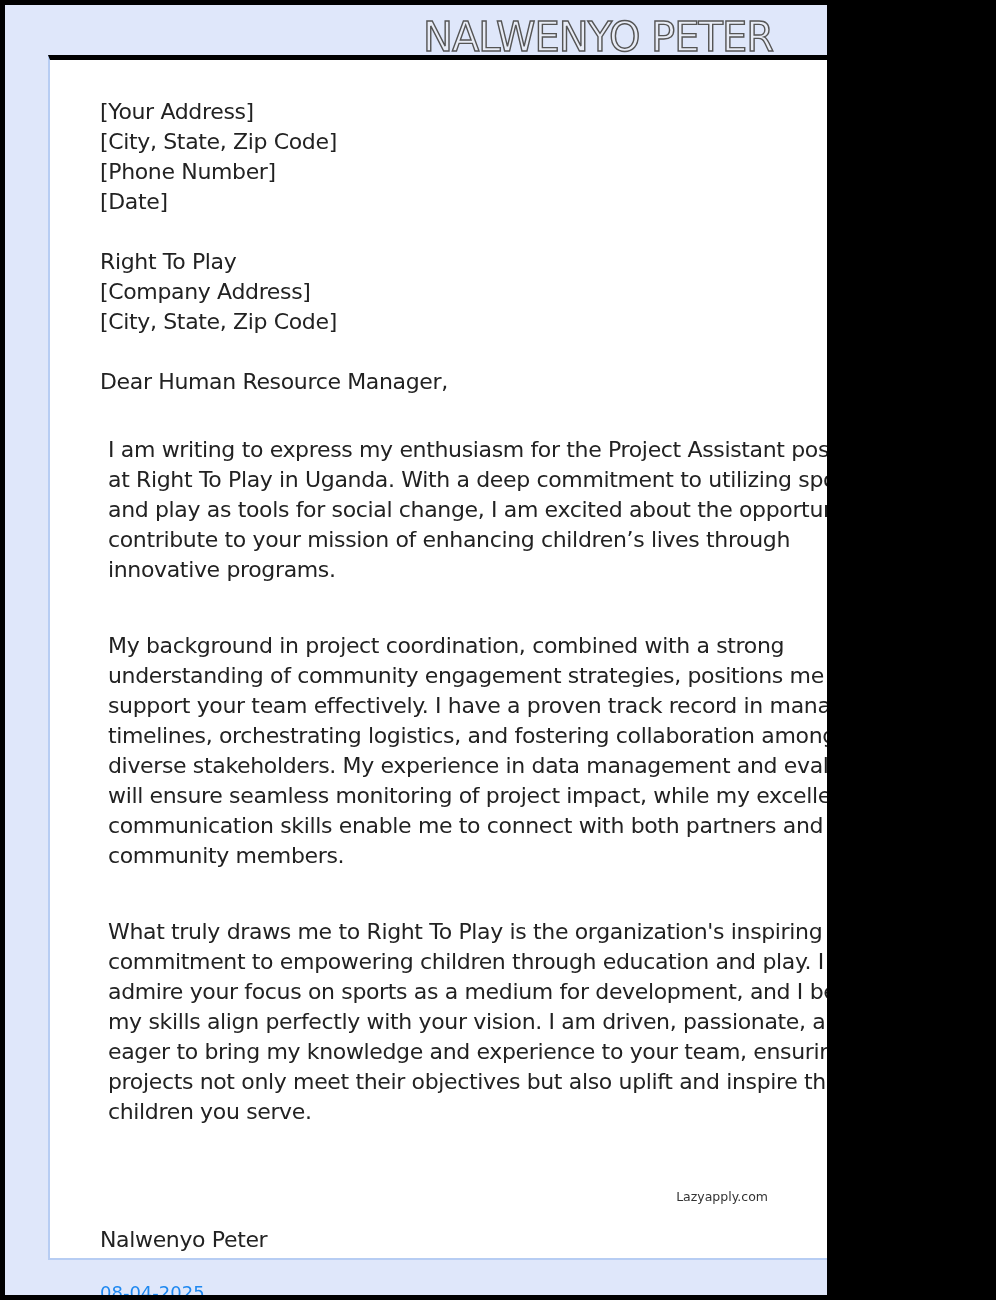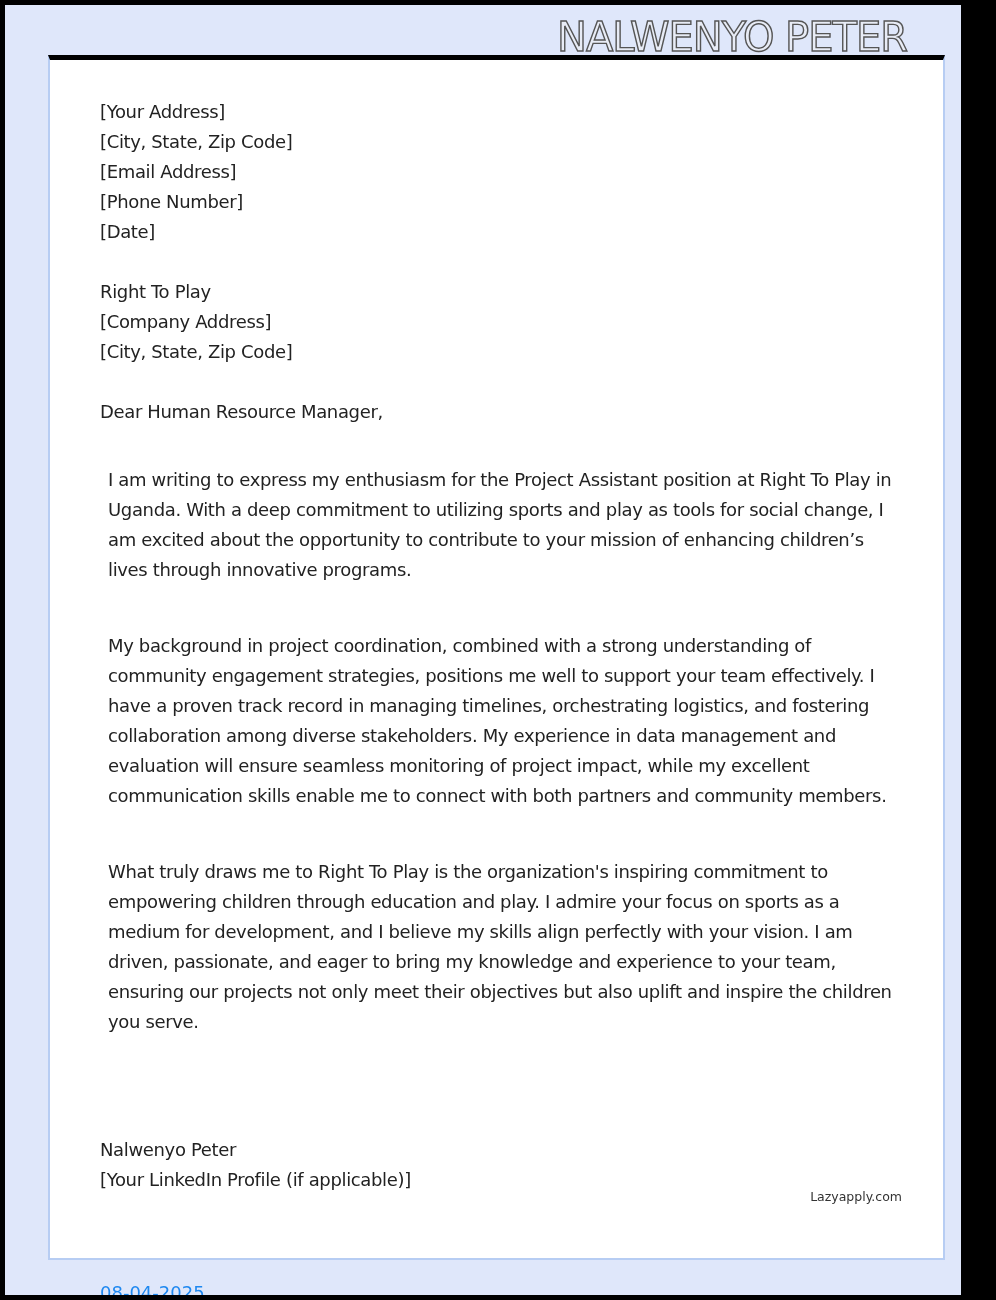--- a/index.html
+++ b/index.html
@@ -3,21 +3,21 @@
   <meta charset="utf-8">
   <style>
     html, body { margin: 0; padding: 0; }
     body {
       width: 996px; height: 1300px; overflow: hidden;
       background: #000;
       position: relative;
       font-family: "DejaVu Sans", sans-serif;
     }
     .frame {
-      position: absolute; left: 5px; top: 5px; width: 956px; height: 1290px;
+      position: absolute; left: 5px; top: 5px; width: 822px; height: 1290px;
       background: #dfe7fa;
       overflow: hidden;
     }
     .name {
       position: absolute; right: 54px; top: 10px;
       font-family: "DejaVu Sans", sans-serif;
       font-size: 40px; letter-spacing: -1px;
       color: #e8ecf6;
       -webkit-text-stroke: 1.4px #555;
       line-height: 44px;
@@ -28,21 +28,21 @@
       background: #fff;
       border-top: 5px solid #000;
       border-left: 2px solid #b7cdf3;
       border-right: 2px solid #b7cdf3;
       border-bottom: 2px solid #b7cdf3;
       box-sizing: border-box;
     }
     .letter {
       position: absolute; left: 95px; top: 92px; width: 810px;
       font-family: "DejaVu Sans", sans-serif;
-      font-size: 18px; line-height: 30px; color: #222;
+      font-size: 22px; line-height: 30px; color: #222;
       letter-spacing: -0.35px;
     }
     .line { display: block; white-space: nowrap; }
     .gap { height: 30px; }
     .para { margin: 8px; }
     .watermark {
       position: absolute; right: 59px; top: 1184px;
       font-size: 12.5px; color: #333; line-height: 16px;
       font-family: "DejaVu Sans", sans-serif;
     }
@@ -56,37 +56,35 @@
 <body>
 
 <div class="frame">
   <div class="name">NALWENYO PETER</div>
 
   <div class="card"></div>
 
   <div class="letter">
     <span class="line">[Your Address]</span>
     <span class="line">[City, State, Zip Code]</span>
-    <span class="line">[Email Address]</span>
     <span class="line">[Phone Number]</span>
     <span class="line">[Date]</span>
     <div class="gap"></div>
     <span class="line">Right To Play</span>
     <span class="line">[Company Address]</span>
     <span class="line">[City, State, Zip Code]</span>
     <div class="gap"></div>
     <span class="line">Dear Human Resource Manager,</span>
     <div class="gap"></div>
     <p class="para">I am writing to express my enthusiasm for the Project Assistant position at Right To Play in Uganda. With a deep commitment to utilizing sports and play as tools for social change, I am excited about the opportunity to contribute to your mission of enhancing children’s lives through innovative programs.</p>
     <div class="gap"></div>
     <p class="para">My background in project coordination, combined with a strong understanding of community engagement strategies, positions me well to support your team effectively. I have a proven track record in managing timelines, orchestrating logistics, and fostering collaboration among diverse stakeholders. My experience in data management and evaluation will ensure seamless monitoring of project impact, while my excellent communication skills enable me to connect with both partners and community members.</p>
     <div class="gap"></div>
     <p class="para">What truly draws me to Right To Play is the organization's inspiring commitment to empowering children through education and play. I admire your focus on sports as a medium for development, and I believe my skills align perfectly with your vision. I am driven, passionate, and eager to bring my knowledge and experience to your team, ensuring our projects not only meet their objectives but also uplift and inspire the children you serve.</p>
     <div class="gap"></div>
     <div class="gap"></div>
     <div class="gap"></div>
     <span class="line">Nalwenyo Peter</span>
-    <span class="line">[Your LinkedIn Profile (if applicable)]</span>
   </div>
 
   <div class="watermark">Lazyapply.com</div>
   <a class="date">08-04-2025</a>
 </div>
 
 </body></html>

